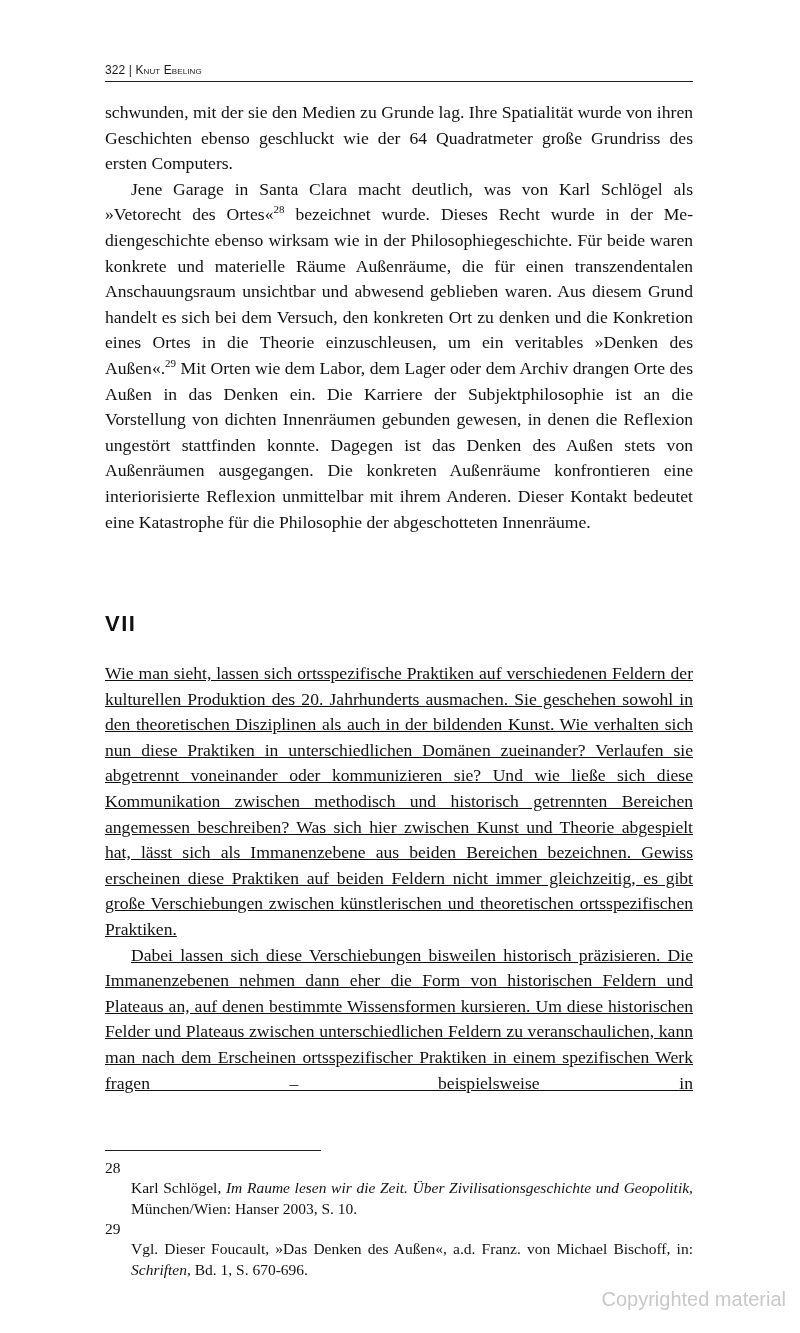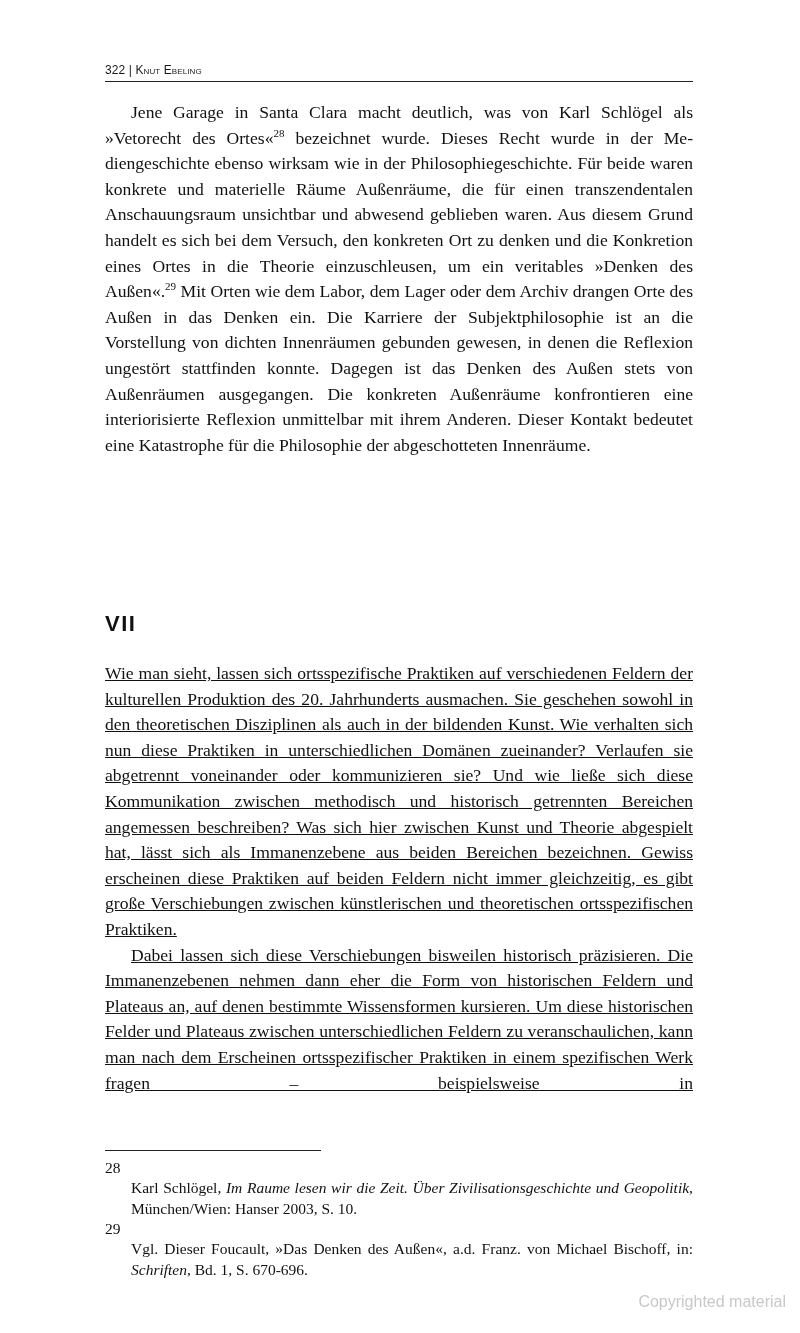--- a/index.html
+++ b/index.html
@@ -29,34 +29,35 @@
   .fn-rule { position: absolute; top: 1150px; left: 0; width: 216px; border-top: 1px solid #222; }
   .footnotes {
     position: absolute; top: 1158px; left: 0; width: 588px;
     font-family: "Liberation Serif", serif; font-size: 15.5px; line-height: 20.5px; color: #111;
   }
   .fn { display: flex; }
   .fn-num { width: 26px; flex: none; }
   .fn-text { flex: 1; text-align: justify; margin-top: 20px; }
   .watermark {
     position: absolute; right: 14px; bottom: 22px;
-    font-family: "Liberation Sans", sans-serif; font-size: 16px; color: #c8c8c8;
+    font-family: "Liberation Sans", sans-serif; font-size: 20px; color: #c8c8c8;
   }
 </style>
 </head>
 <body>
 
 <div class="page">
   <div class="running-head">
     <span>322</span>
     <span>|</span>
     <span class="sc">Knut Ebeling</span>
   </div>
 
   <div class="body-text" id="top-text" style="top:100px;">
+      <p><span>schwunden, mit der sie den Medien zu Grunde lag. Ihre Spatialität wurde von ihren Geschichten ebenso geschluckt wie der 64 Quadratmeter große Grundriss des ersten Computers.</span></p>
       <p class="indent"><span>Jene Garage in Santa Clara macht deutlich, was von Karl Schlögel als »Vetorecht des Ortes«</span><sup>28</sup><span> bezeichnet wurde. Dieses Recht wurde in der Me­diengeschichte ebenso wirksam wie in der Philosophiegeschichte. Für bei­de waren konkrete und materielle Räume Außenräume, die für einen tran­szendentalen Anschauungsraum unsichtbar und abwesend geblieben wa­ren. Aus diesem Grund handelt es sich bei dem Versuch, den konkreten Ort zu denken und die Konkretion eines Ortes in die Theorie einzuschleu­sen, um ein veritables »Denken des Außen«.</span><sup>29</sup><span> Mit Orten wie dem Labor, dem Lager oder dem Archiv drangen Orte des Außen in das Denken ein. Die Karriere der Subjektphilosophie ist an die Vorstellung von dichten In­nenräumen gebunden gewesen, in denen die Reflexion ungestört stattfin­den konnte. Dagegen ist das Denken des Außen stets von Außenräumen ausgegangen. Die konkreten Außenräume konfrontieren eine interiorisierte Reflexion unmittelbar mit ihrem Anderen. Dieser Kontakt bedeutet eine Katastrophe für die Philosophie der abgeschotteten Innenräume.</span></p>
     </div>
 
   <div class="section-head">VII</div>
 
   <div class="body-text" id="bottom-text" style="top:661px;text-decoration:underline;">
       <p><span>Wie man sieht, lassen sich ortsspezifische Praktiken auf verschiedenen Feldern der kulturellen Produktion des 20. Jahrhunderts ausmachen. Sie geschehen sowohl in den theoretischen Disziplinen als auch in der bilden­den Kunst. Wie verhalten sich nun diese Praktiken in unterschiedlichen Domänen zueinander? Verlaufen sie abgetrennt voneinander oder kommu­nizieren sie? Und wie ließe sich diese Kommunikation zwischen metho­disch und historisch getrennten Bereichen angemessen beschreiben? Was sich hier zwischen Kunst und Theorie abgespielt hat, lässt sich als Imma­nenzebene aus beiden Bereichen bezeichnen. Gewiss erscheinen diese Praktiken auf beiden Feldern nicht immer gleichzeitig, es gibt große Ver­schiebungen zwischen künstlerischen und theoretischen ortsspezifischen Praktiken.</span></p>
       <p class="indent last-line-justify"><span>Dabei lassen sich diese Verschiebungen bisweilen historisch präzisie­ren. Die Immanenzebenen nehmen dann eher die Form von historischen Feldern und Plateaus an, auf denen bestimmte Wissensformen kursieren. Um diese historischen Felder und Plateaus zwischen unterschiedlichen Feldern zu veranschaulichen, kann man nach dem Erscheinen ortsspezifi­scher Praktiken in einem spezifischen Werk fragen – beispielsweise in</span></p>
     </div>
 

